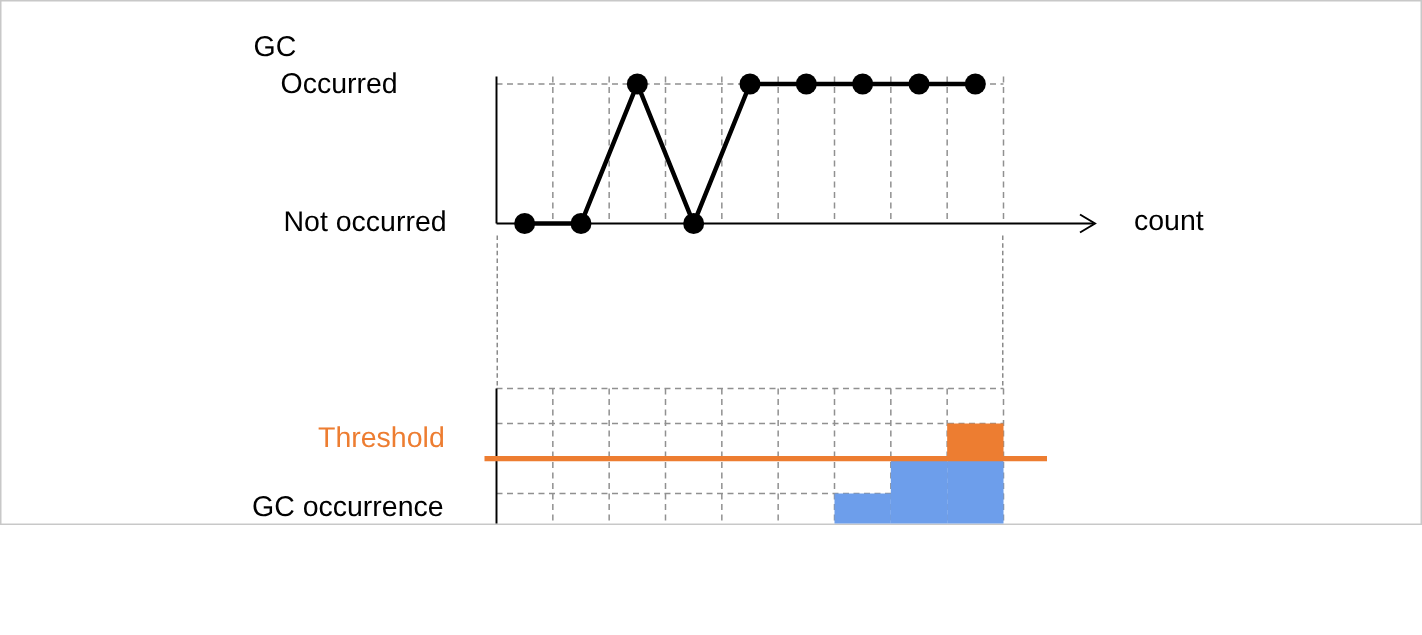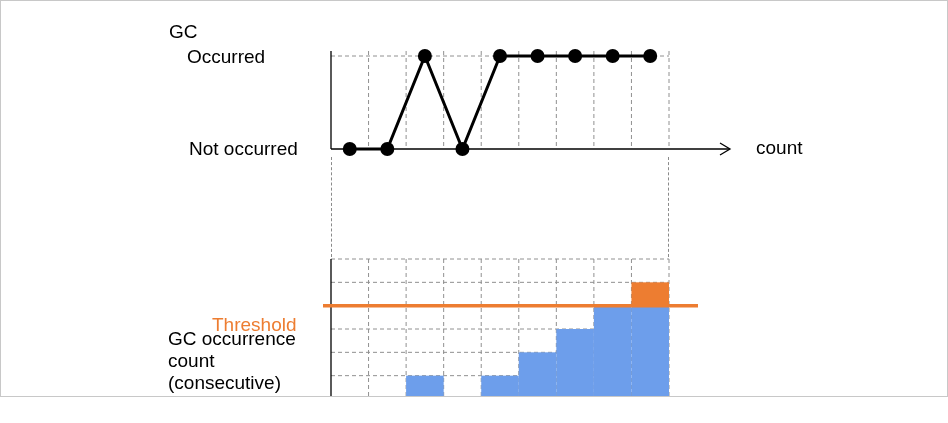--- a/index.html
+++ b/index.html
@@ -1,33 +1,33 @@
 <!DOCTYPE html>
 <html><head>
 <meta charset="utf-8">
 <style>
   html, body { margin: 0; padding: 0; background: #ffffff; }
   body { font-family: "Liberation Sans", sans-serif; }
   .canvas {
     position: relative;
     width: 948px;
-    height: 397px;
+    height: 350px;
     background: #ffffff;
     border: 1px solid #c8c8c8;
     box-sizing: border-box;
     overflow: hidden;
   }
   .lbl {
     position: absolute;
     font-size: 19px;
     color: #000000;
     white-space: nowrap;
     line-height: 22px;
   }
-  .lbl.orange { color: #ed7d31; margin-top: 32px; }
+  .lbl.orange { color: #ed7d31; }
   .caption { white-space: pre-line; }
   .connector {
     position: absolute;
     width: 0;
     border-left: 1px dashed #8a8a8a;
   }
   svg { position: absolute; overflow: visible; }
 </style>
 </head>
 <body>

